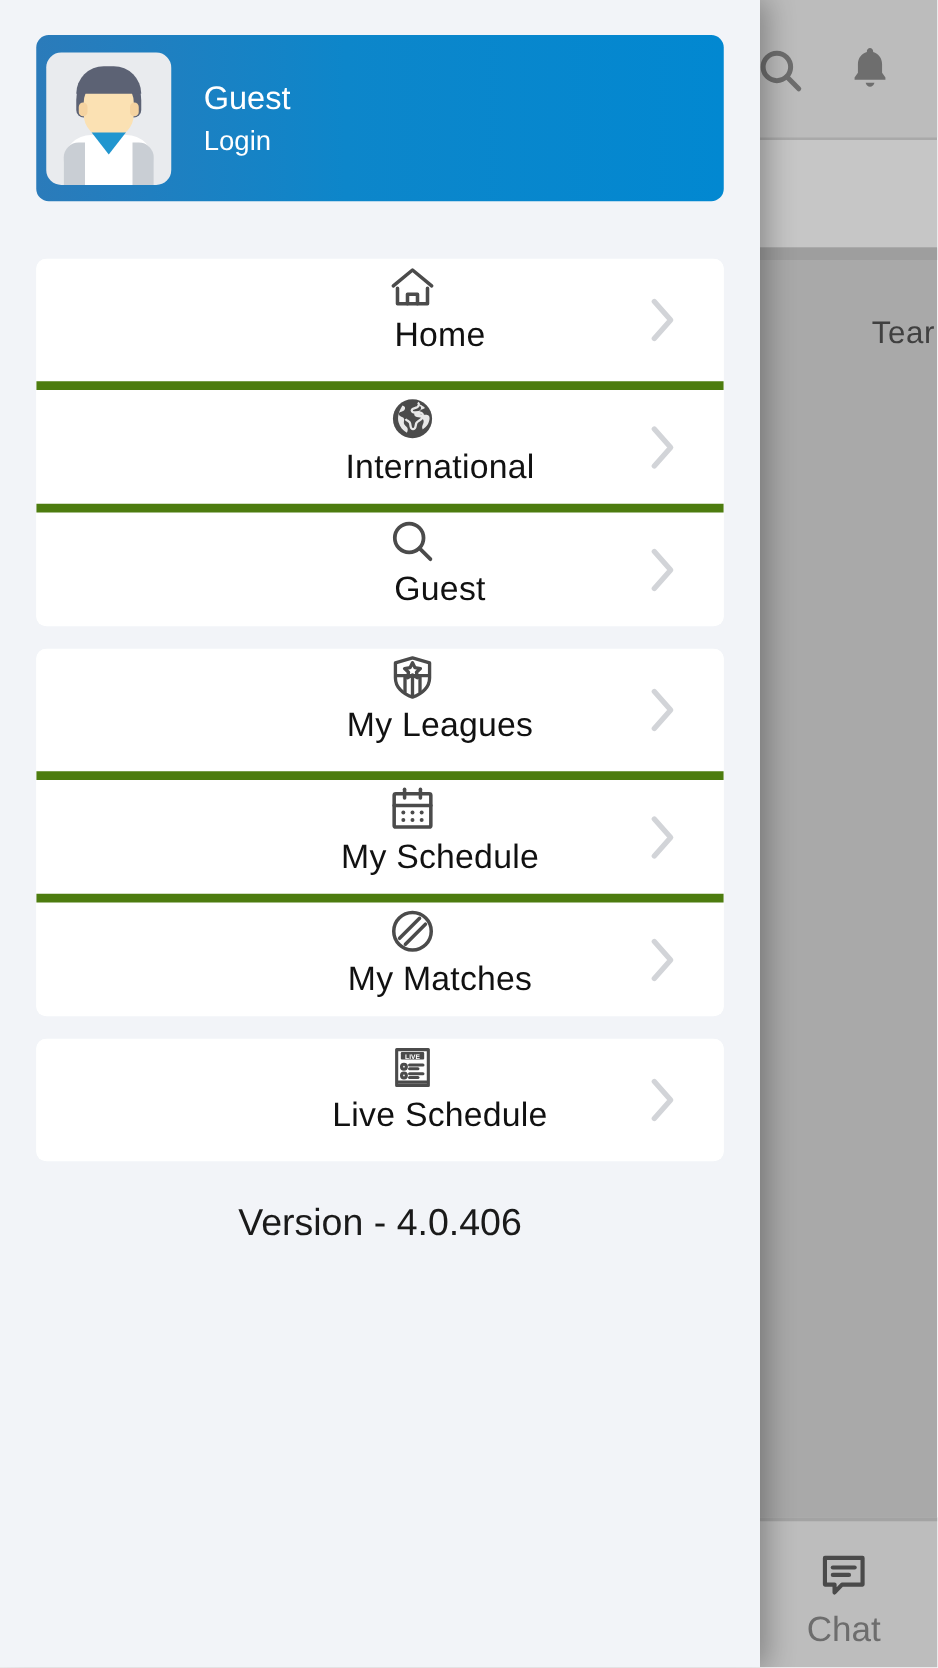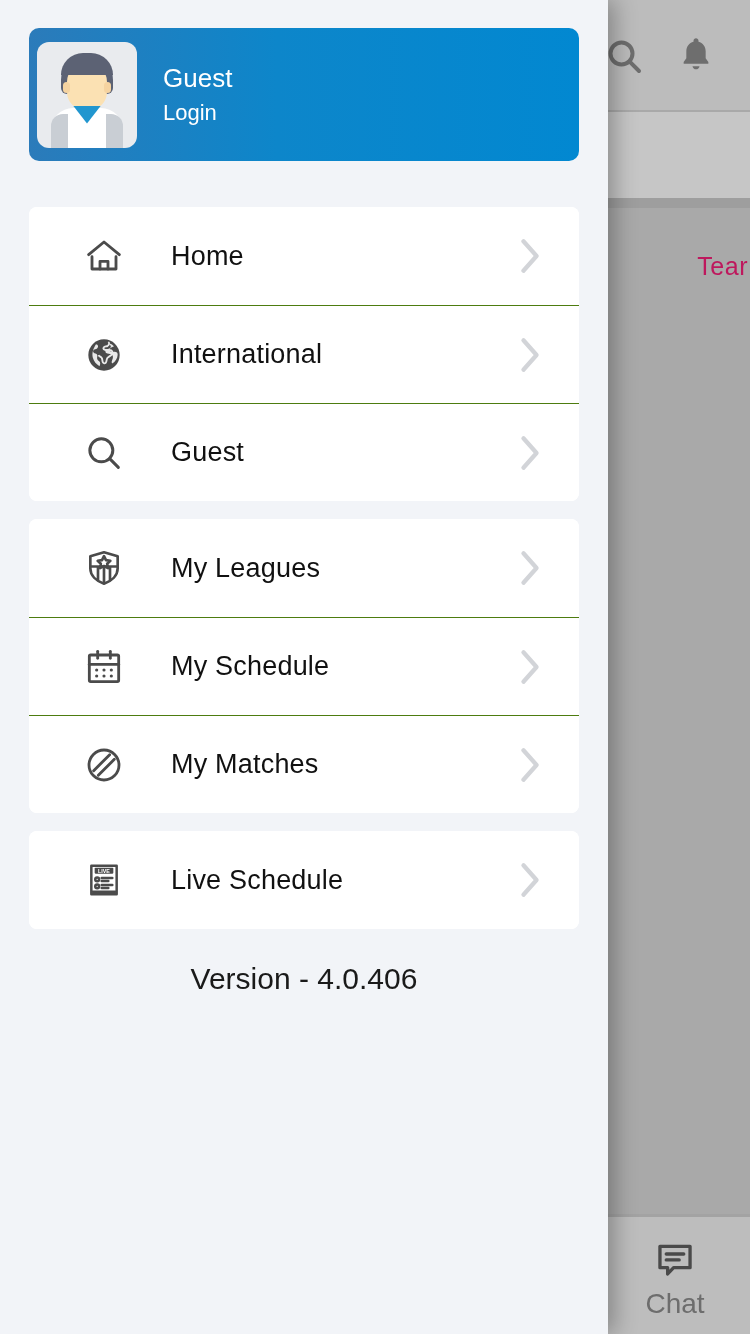--- a/index.html
+++ b/index.html
@@ -50,21 +50,21 @@
   #behind-tabbar {
     position: absolute;
     left: 0; top: 112px;
     width: 750px; height: 86px;
     background: #c6c6c6;
   }
   #behind-tab-label {
     position: absolute;
     right: 2px; top: 140px;
     font-size: 25px;
-    color: #be185d;
+    color: #404040;
     letter-spacing: 0.5px;
     white-space: nowrap;
   }
   #behind-tab-underline {
     position: absolute;
     left: 0; top: 198px;
     width: 750px; height: 10px;
     background: #9e9e9e;
   }
 
@@ -210,22 +210,23 @@
   #group-1 { top: 519px; }
   #group-2 { top: 831px; }
 
   .menu-row {
     position: relative;
     height: 98px;
     display: flex;
     align-items: center;
     padding: 0 0 0 52px;
     background: #ffffff;
-  }
-  .menu-row + .menu-row { border-top: 1px solid #4d7c0f; }
+    flex-direction: column;
+  }
+  .menu-row + .menu-row { border-top: 7px solid #4d7c0f; }
 
   .row-icon {
     width: 46px; height: 46px;
     flex: 0 0 auto;
     color: #4b4b4b;
     display: flex;
     align-items: center;
     justify-content: center;
   }
   .row-icon svg { display: block; }

